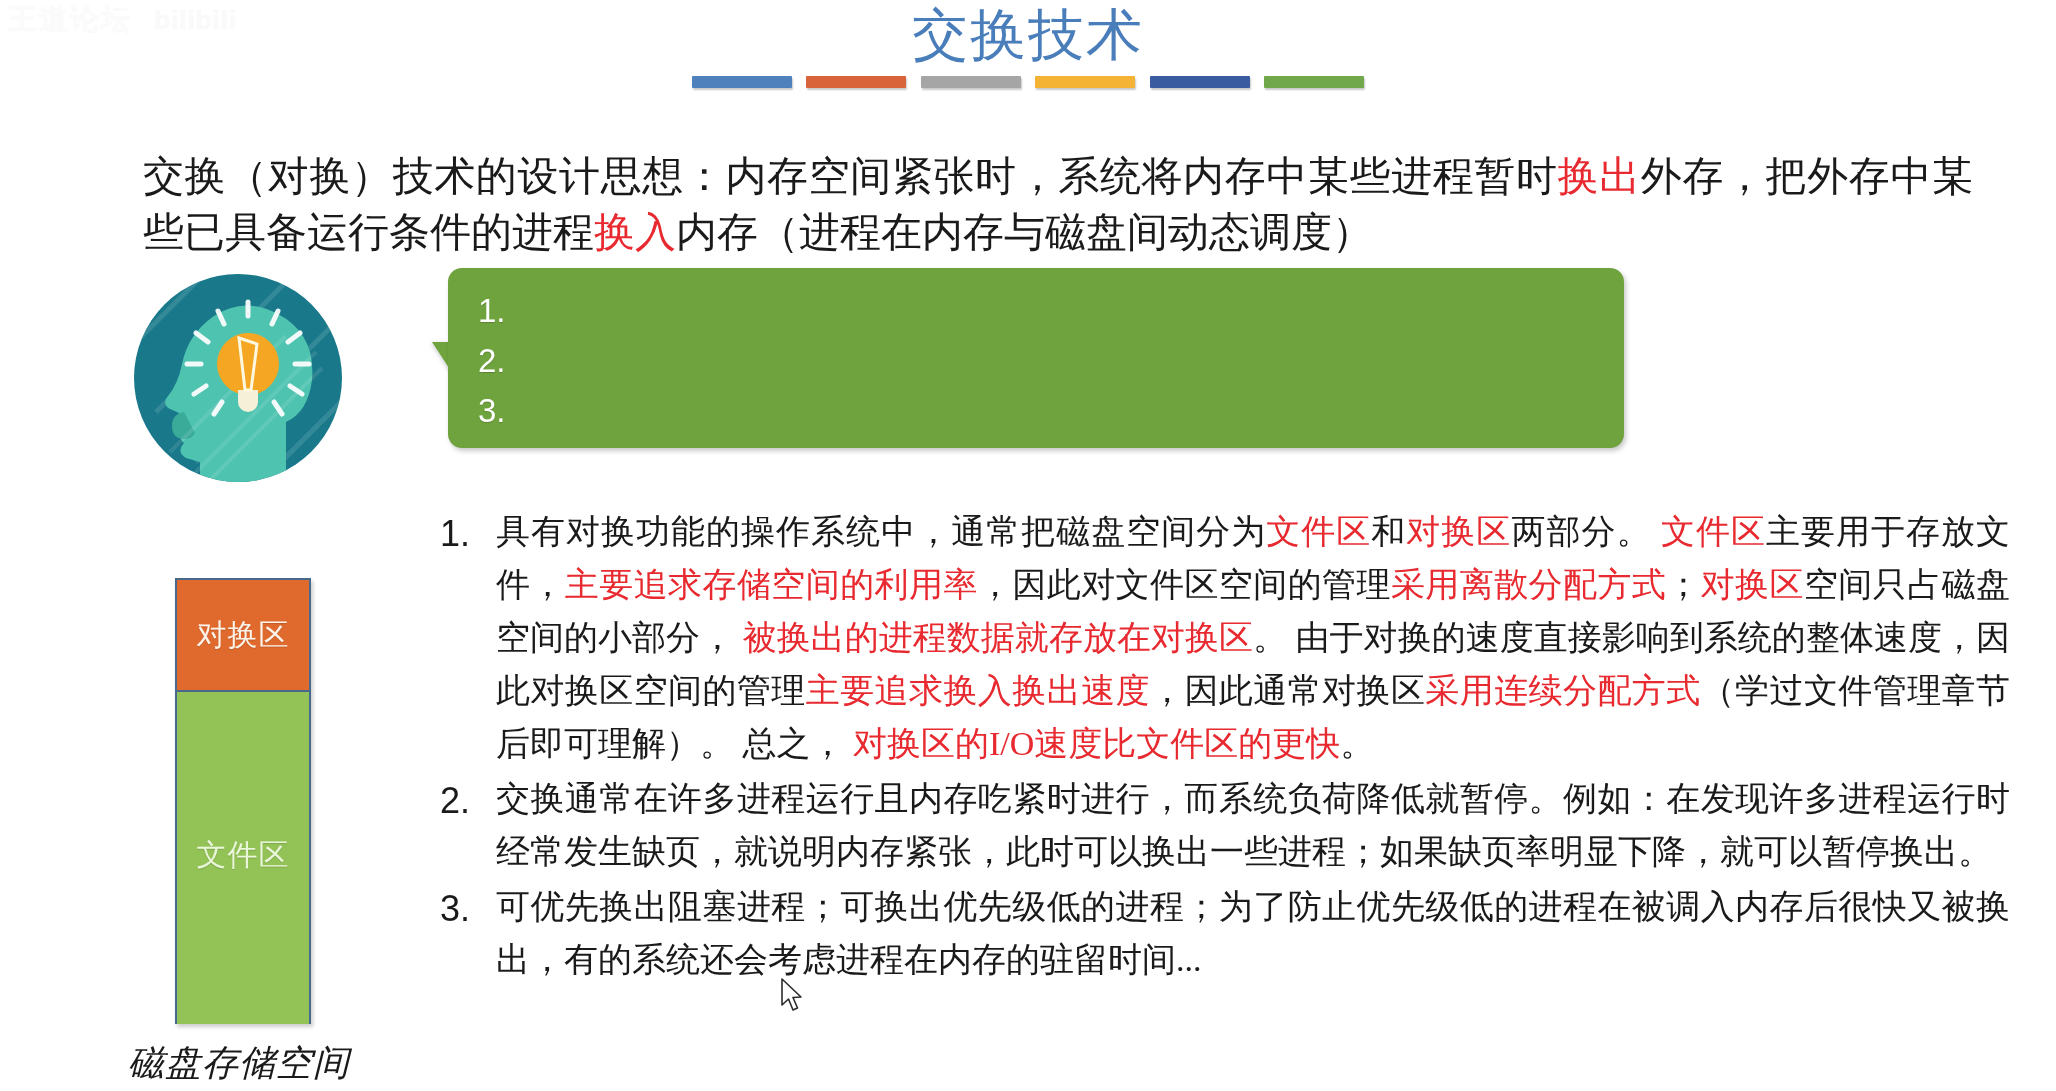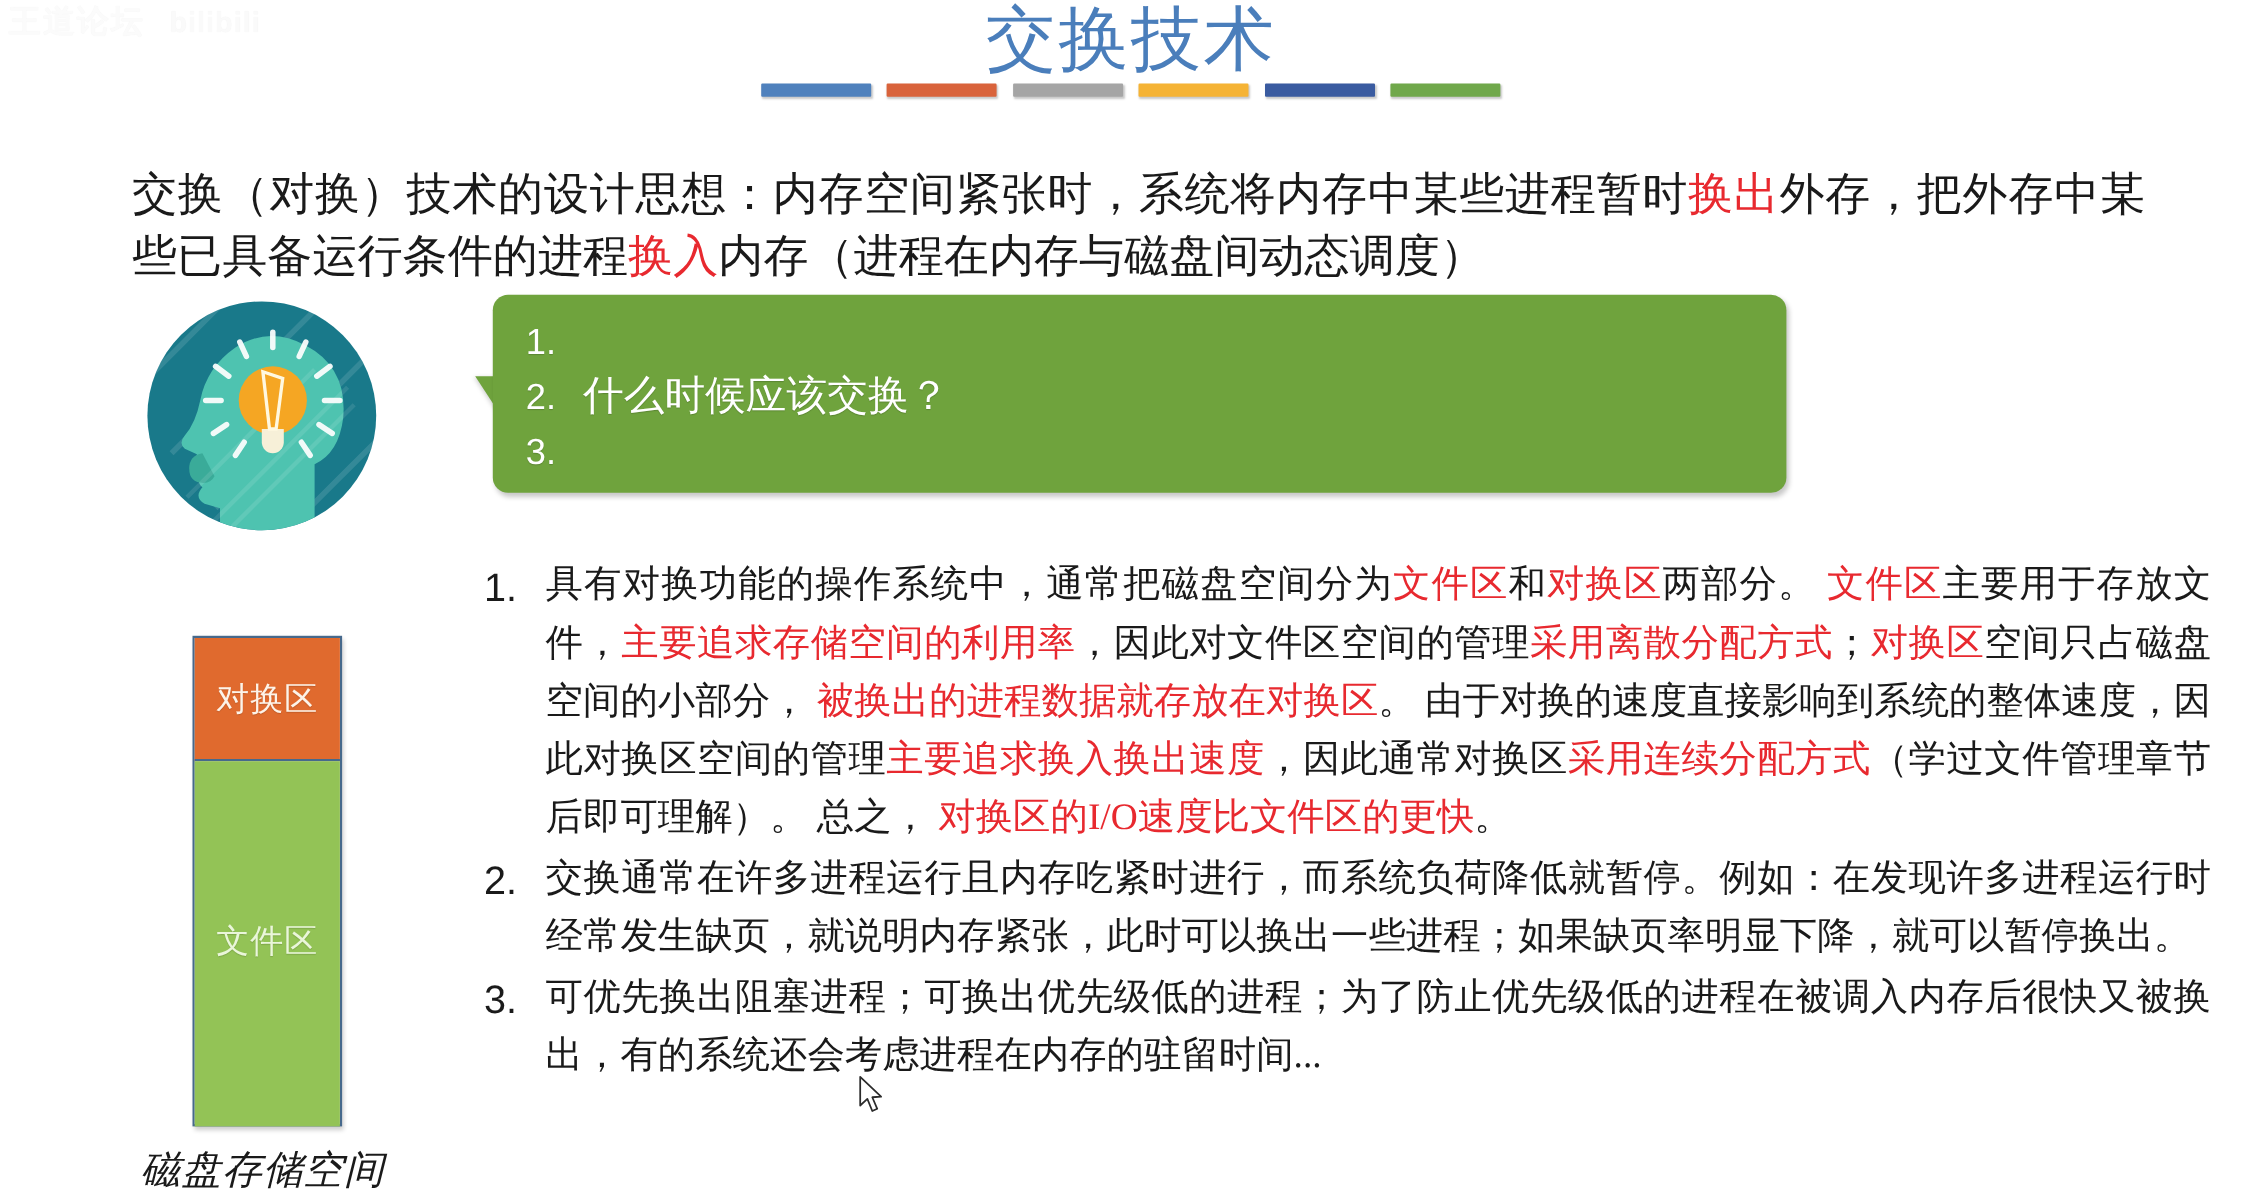--- a/index.html
+++ b/index.html
@@ -47,22 +47,22 @@
   }
 
   
   #title-block {
     position: absolute;
     left: 0; top: 0;
     width: 2056px;
     text-align: center;
   }
   #slide-title {
-    font-family: Liberation Sans, sans-serif;
-    font-size: 64px;
+    font-family: Liberation Serif, serif;
+    font-size: 56px;
     font-weight: 400;
     color: #4a7ebb;
     letter-spacing: 2px;
     line-height: 62px;
     margin-top: 4px;
   }
   #accent-bars {
     margin: 10px auto 0 auto;
     width: 672px;
     display: flex;
@@ -71,21 +71,21 @@
   .accent-bar {
     width: 100px;
     height: 12px;
     border-radius: 1px;
     box-shadow: 1px 2px 2px rgba(0,0,0,0.22);
   }
 
   
   #intro-paragraph {
     position: absolute;
-    left: 120px;
+    left: 143px;
     top: 148px;
     width: 1830px;
     font-size: 41px;
     line-height: 56px;
     color: #1a1a1a;
     letter-spacing: 0px;
     text-align: justify;
   }
   .hl-red { color: #e8292f; }
 
@@ -317,21 +317,20 @@
 
 <div id="question-bubble">
   <div class="bubble-tail"></div>
   <div class="bubble-body"></div>
   <ul id="question-list">
     <li>
       <span class="qnum">1.</span>
     </li>
     <li>
       <span class="qnum">2.</span>
-      <span>什么时候应该交换？</span>
     </li>
     <li>
       <span class="qnum">3.</span>
     </li>
   </ul>
 </div>
 
 <div id="disk-diagram">
   <div id="disk-swap-area">
     <span class="disk-label-text">对换区</span>

